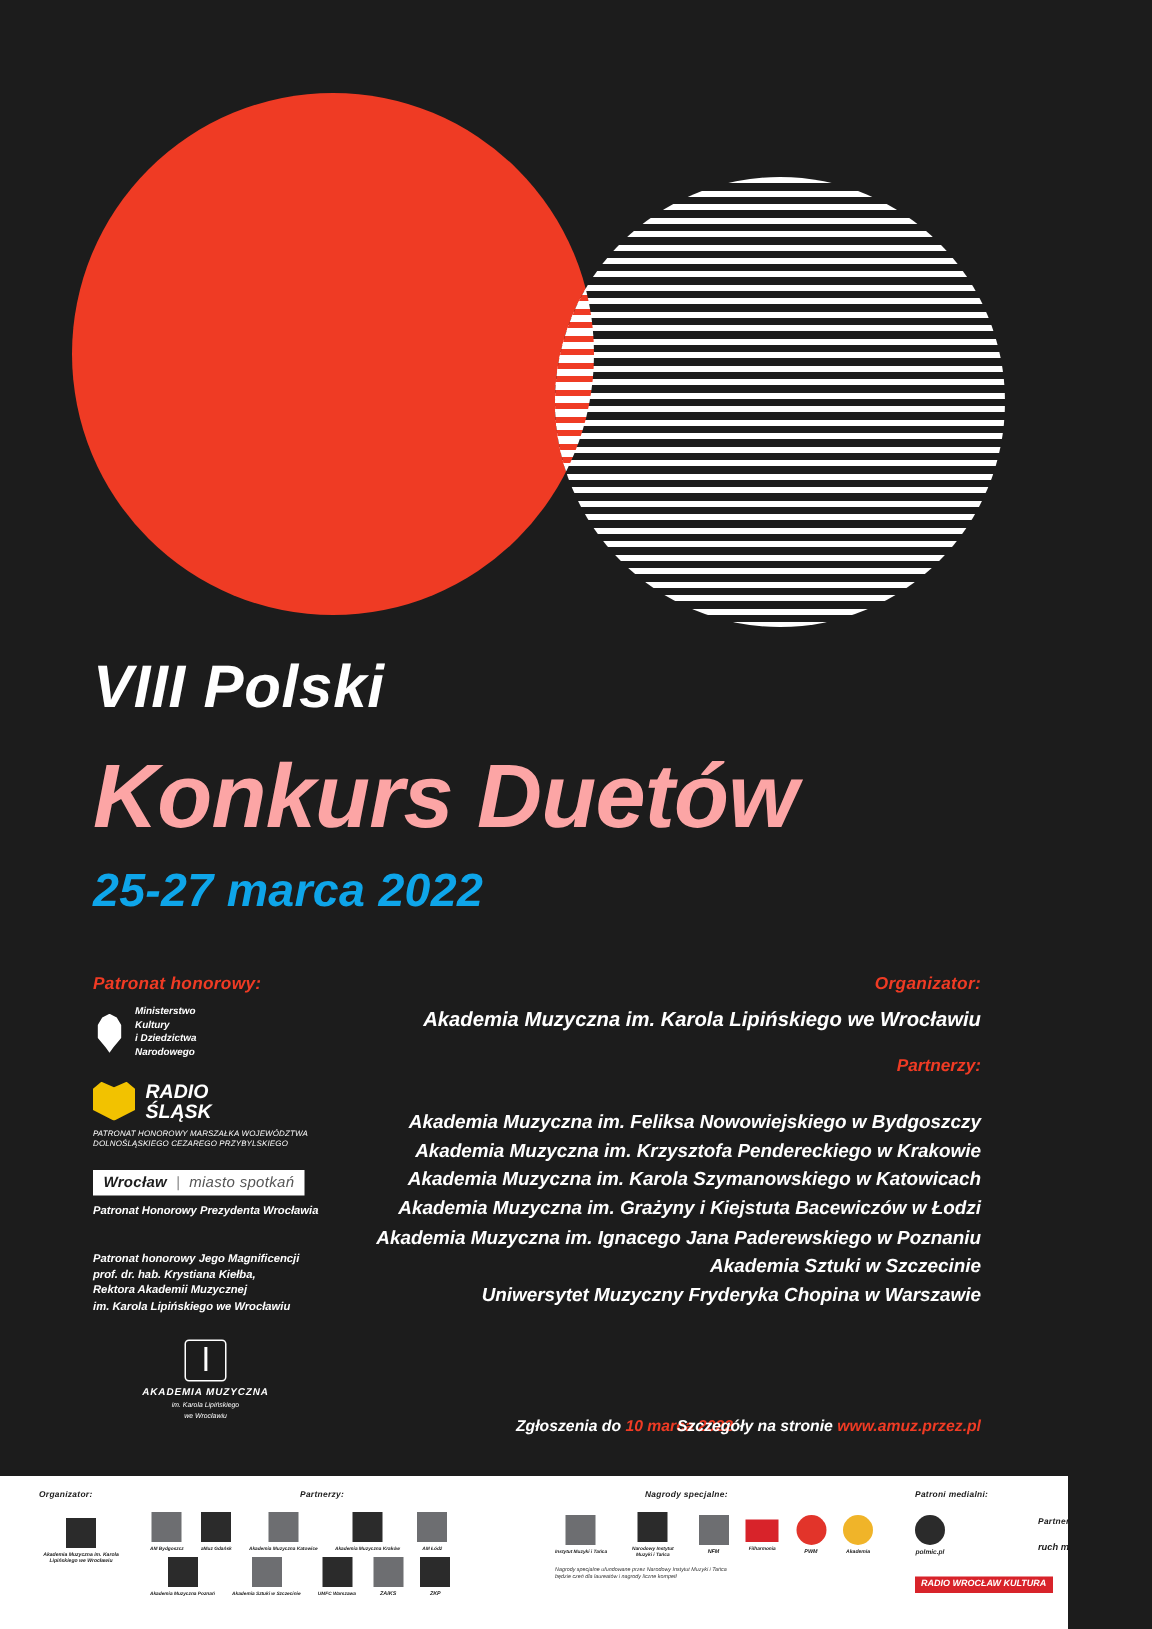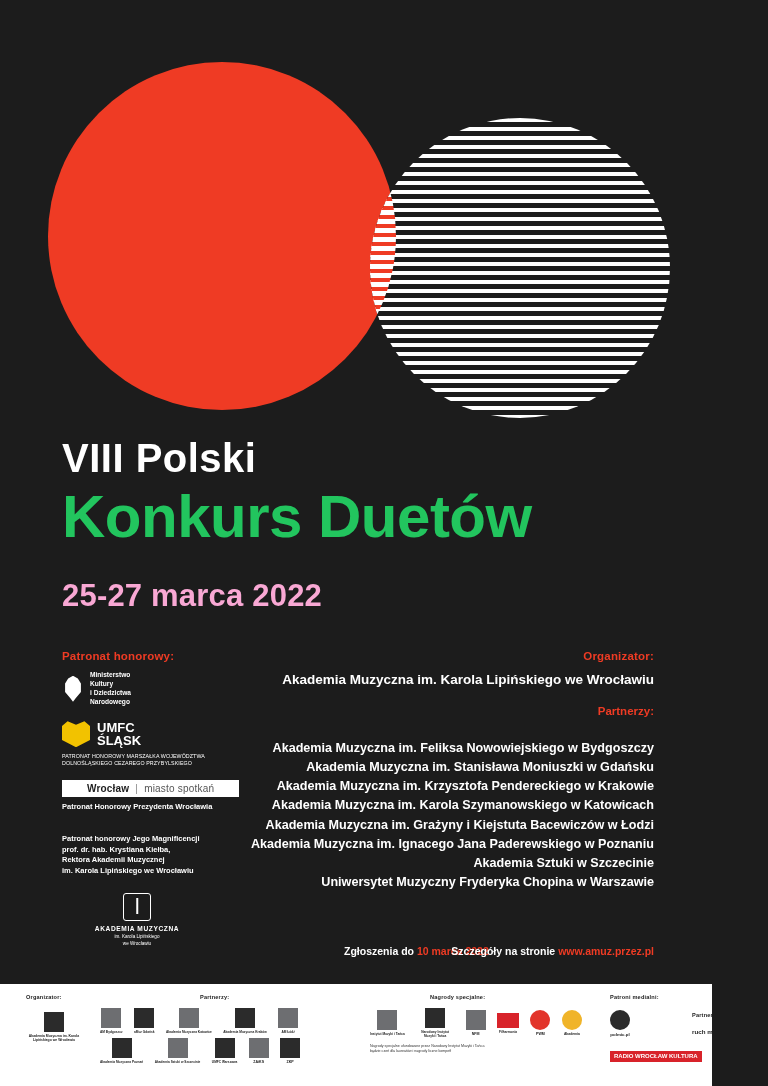--- a/index.html
+++ b/index.html
@@ -8,20 +8,21 @@
     background:#1c1c1c;
     font-family:"Liberation Sans", sans-serif;
     overflow:hidden;
     position:relative;
   }
   .poster{
     position:relative;
     width:712px;height:1086px;
     background:#1c1c1c;
     overflow:hidden;
+    font-style:italic;
   }
 
   
   .graphic{
     position:absolute;left:0;top:0;width:768px;height:450px;
     overflow:hidden;
   }
   .circle-red{
     position:absolute;
     left:48px;top:62px;
@@ -62,33 +63,33 @@
   
   .title-wrap{position:absolute;left:62px;top:437px;}
   .t-small{
     color:#ffffff;
     font-size:40px;
     font-weight:bold;
     letter-spacing:0.5px;
     line-height:1.05;
   }
   .t-big{
-    color:#22c55e;
+    color:#fca5a5;
     font-size:60px;
     font-weight:bold;
     letter-spacing:-0.5px;
     line-height:1.05;
-    margin-top:6px;
+    margin-top:20px;
     text-align:right;
   }
   .t-date{
-    color:#f9a8d4;
+    color:#0ea5e9;
     font-size:31px;
     font-weight:bold;
-    margin-top:30px;
+    margin-top:14px;
     letter-spacing:0.2px;
   }
 
   
   .col-left{
     position:absolute;left:62px;top:650px;width:250px;
     color:#ffffff;
   }
   .col-right{
     position:absolute;right:58px;top:650px;width:420px;
@@ -139,21 +140,21 @@
     width:28px;height:26px;background:#f2c200;
     -webkit-clip-path:polygon(0% 18%,20% 0%,50% 14%,80% 0%,100% 18%,100% 72%,50% 100%,0% 72%);
     clip-path:polygon(0% 18%,20% 0%,50% 14%,80% 0%,100% 18%,100% 72%,50% 100%,0% 72%);
   }
   .ds-txt{font-size:13px;font-weight:bold;line-height:1.05;color:#fff;}
   .tiny{font-size:5.3px;line-height:1.4;color:#ffffff;margin-top:5px;letter-spacing:0.1px;}
   .wroc-badge{
     margin-top:12px;
     background:#ffffff;color:#1c1c1c;
     display:inline-block;
-    padding:3px 25px;
+    padding:3px 7px;
     font-size:10px;font-weight:bold;
     letter-spacing:0.2px;
   }
   .wroc-badge .sep{color:#8a8a8a;font-weight:normal;margin:0 3px;}
   .wroc-badge .ms{color:#555;font-weight:normal;}
   .cap{font-size:7.5px;font-weight:bold;margin-top:5px;color:#fff;}
   .amuz-logo{margin-top:16px;text-align:center;width:150px;}
   .amuz-mark{
     width:26px;height:26px;margin:0 auto 4px auto;
     border:1.5px solid #fff;border-radius:3px;
@@ -224,21 +225,21 @@
         <div class="eagle"></div>
         <div class="ministry-txt" style="white-space:pre-line">Ministerstwo
 Kultury
 i Dziedzictwa
 Narodowego</div>
       </div>
     </div>
 
     <div class="ds-logo">
       <div class="ds-mark"></div>
-      <div class="ds-txt" style="white-space:pre-line">UMFC
+      <div class="ds-txt" style="white-space:pre-line">RADIO
 ŚLĄSK</div>
     </div>
     <div class="tiny" style="white-space:pre-line">PATRONAT HONOROWY MARSZAŁKA WOJEWÓDZTWA
 DOLNOŚLĄSKIEGO CEZAREGO PRZYBYLSKIEGO</div>
 
     <div class="wroc-badge">
       <span>Wrocław</span>
       <span class="sep">|</span>
       <span class="ms">miasto spotkań</span>
     </div>
@@ -257,21 +258,20 @@
     </div>
   </div>
 
   <div class="col-right">
     <div class="lbl-red">Organizator:</div>
     <div class="org-line">Akademia Muzyczna im. Karola Lipińskiego we Wrocławiu</div>
 
     <div class="partner-label">Partnerzy:</div>
     <div class="partner-list">
       <div>Akademia Muzyczna im. Feliksa Nowowiejskiego w Bydgoszczy</div>
-      <div>Akademia Muzyczna im. Stanisława Moniuszki w Gdańsku</div>
       <div>Akademia Muzyczna im. Krzysztofa Pendereckiego w Krakowie</div>
       <div>Akademia Muzyczna im. Karola Szymanowskiego w Katowicach</div>
       <div>Akademia Muzyczna im. Grażyny i Kiejstuta Bacewiczów w Łodzi</div>
       <div>Akademia Muzyczna im. Ignacego Jana Paderewskiego w Poznaniu</div>
       <div>Akademia Sztuki w Szczecinie</div>
       <div>Uniwersytet Muzyczny Fryderyka Chopina w Warszawie</div>
     </div>
   </div>
 
   <div class="footer-info">

